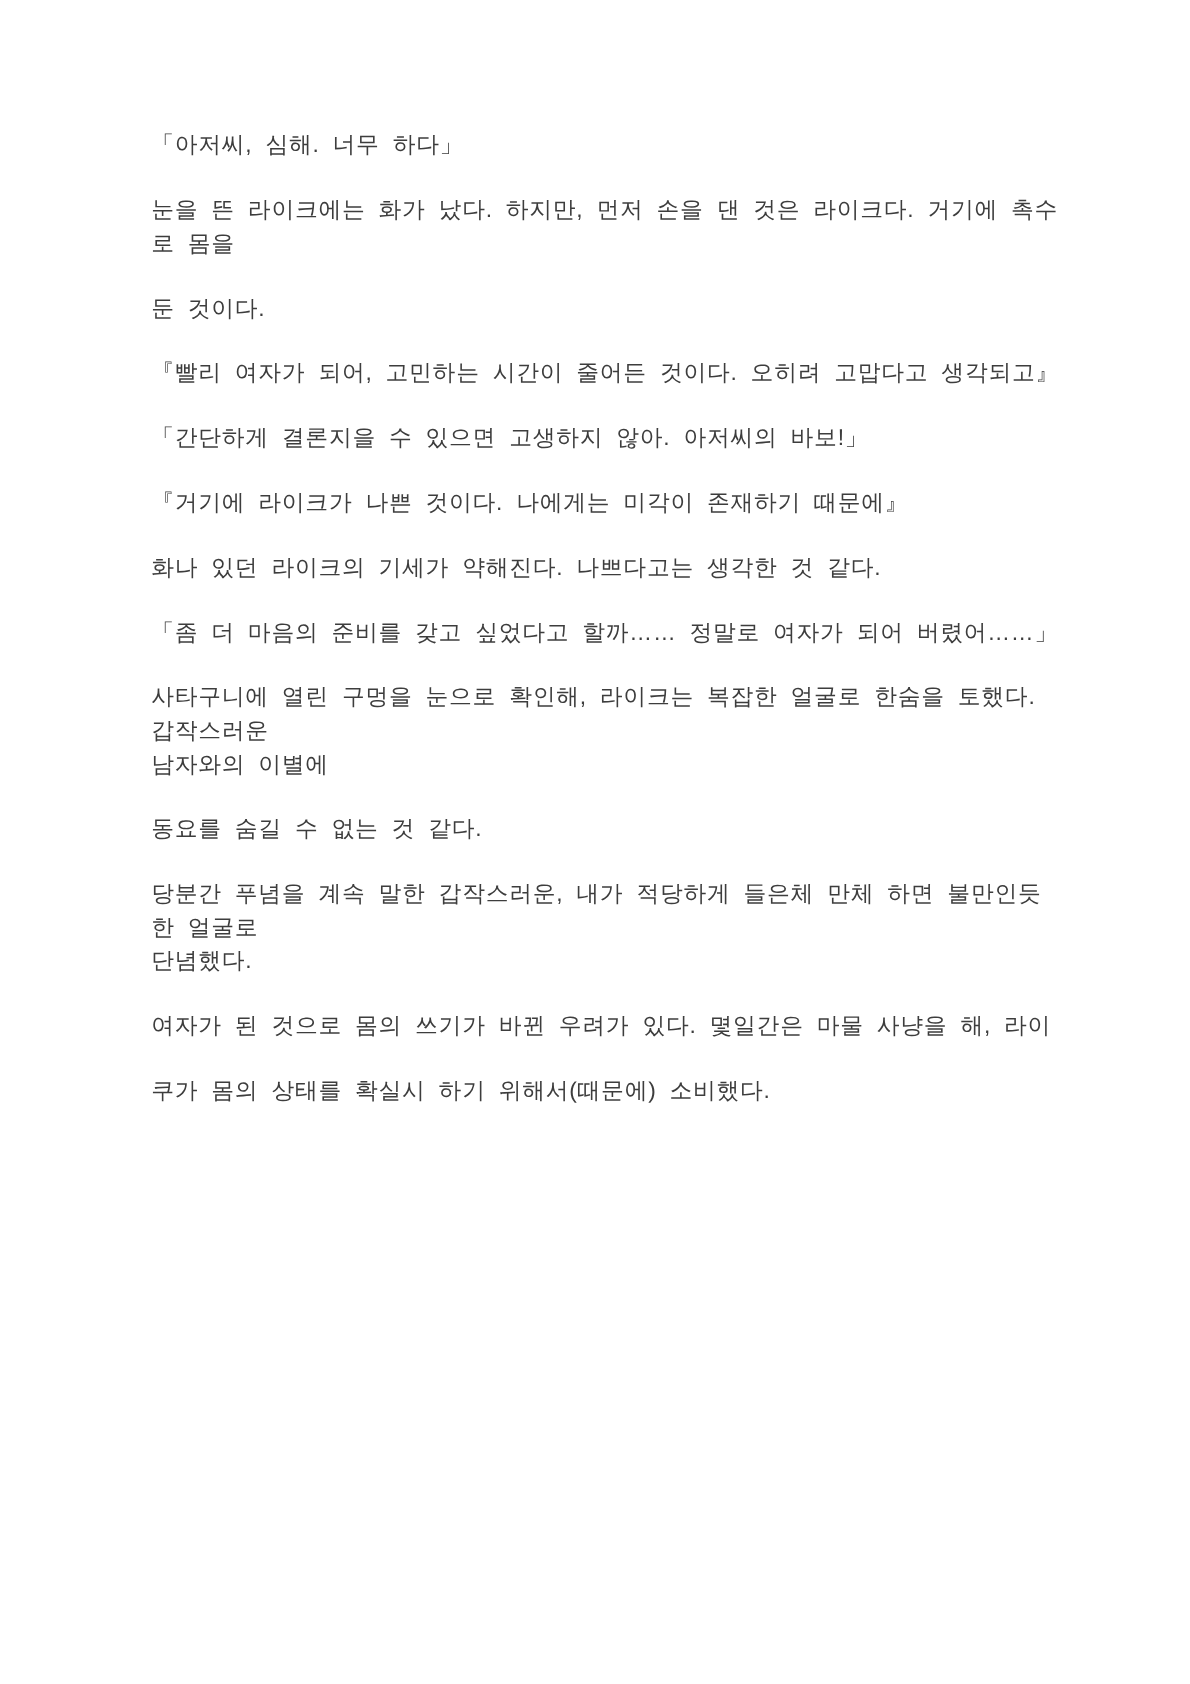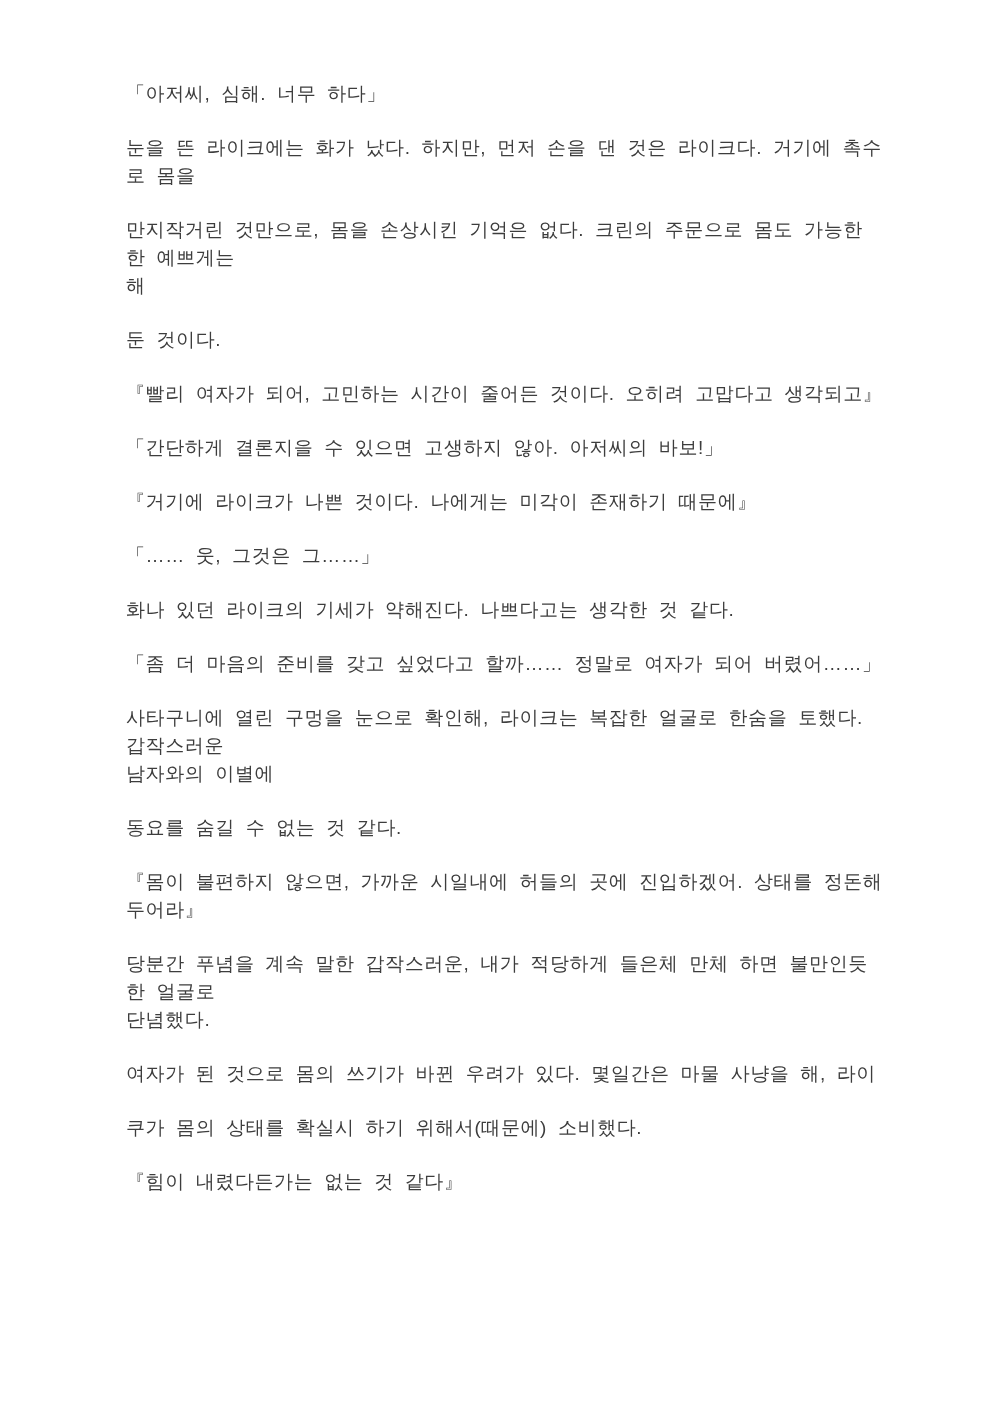--- a/index.html
+++ b/index.html
@@ -7,21 +7,21 @@
     padding: 0;
     background: #ffffff;
   }
   .page {
     position: relative;
     width: 992px;
     height: 1403px;
     background: #ffffff;
     overflow: hidden;
     box-sizing: border-box;
-    padding: 80px 108px 0 126px;
+    padding: 108px 108px 0 126px;
     font-family: "Liberation Sans", "DejaVu Sans", sans-serif;
   }
   .text-body {
     width: 100%;
   }
   .para {
     margin: 0 0 26px 0;
     font-size: 19px;
     line-height: 28px;
     color: #3d3d3d;
@@ -38,61 +38,48 @@
 
 <main class="page">
   <div class="text-body" id="text-body">
       <div class="para">
         <div class="line">「아저씨, 심해. 너무 하다」</div>
       </div>
       <div class="para">
         <div class="line">눈을 뜬 라이크에는 화가 났다. 하지만, 먼저 손을 댄 것은 라이크다. 거기에 촉수로 몸을</div>
       </div>
       <div class="para">
-        <div class="line">만지작거린 것만으로, 몸을 손상시킨 기억은 없다. 크린의 주문으로 몸도 가능한 한 예쁘게는</div>
-        <div class="line">해</div>
-      </div>
-      <div class="para">
         <div class="line">둔 것이다.</div>
       </div>
       <div class="para">
         <div class="line">『빨리 여자가 되어, 고민하는 시간이 줄어든 것이다. 오히려 고맙다고 생각되고』</div>
       </div>
       <div class="para">
         <div class="line">「간단하게 결론지을 수 있으면 고생하지 않아. 아저씨의 바보!」</div>
       </div>
       <div class="para">
         <div class="line">『거기에 라이크가 나쁜 것이다. 나에게는 미각이 존재하기 때문에』</div>
-      </div>
-      <div class="para">
-        <div class="line">「…… 웃, 그것은 그……」</div>
       </div>
       <div class="para">
         <div class="line">화나 있던 라이크의 기세가 약해진다. 나쁘다고는 생각한 것 같다.</div>
       </div>
       <div class="para">
         <div class="line">「좀 더 마음의 준비를 갖고 싶었다고 할까…… 정말로 여자가 되어 버렸어……」</div>
       </div>
       <div class="para">
         <div class="line">사타구니에 열린 구멍을 눈으로 확인해, 라이크는 복잡한 얼굴로 한숨을 토했다. 갑작스러운</div>
         <div class="line">남자와의 이별에</div>
       </div>
       <div class="para">
         <div class="line">동요를 숨길 수 없는 것 같다.</div>
       </div>
       <div class="para">
-        <div class="line">『몸이 불편하지 않으면, 가까운 시일내에 허들의 곳에 진입하겠어. 상태를 정돈해 두어라』</div>
-      </div>
-      <div class="para">
         <div class="line">당분간 푸념을 계속 말한 갑작스러운, 내가 적당하게 들은체 만체 하면 불만인듯한 얼굴로</div>
         <div class="line">단념했다.</div>
       </div>
       <div class="para">
         <div class="line">여자가 된 것으로 몸의 쓰기가 바뀐 우려가 있다. 몇일간은 마물 사냥을 해, 라이</div>
       </div>
       <div class="para">
         <div class="line">쿠가 몸의 상태를 확실시 하기 위해서(때문에) 소비했다.</div>
       </div>
-      <div class="para">
-        <div class="line">『힘이 내렸다든가는 없는 것 같다』</div>
-      </div>
     </div>
 </main>
 
 </body></html>

